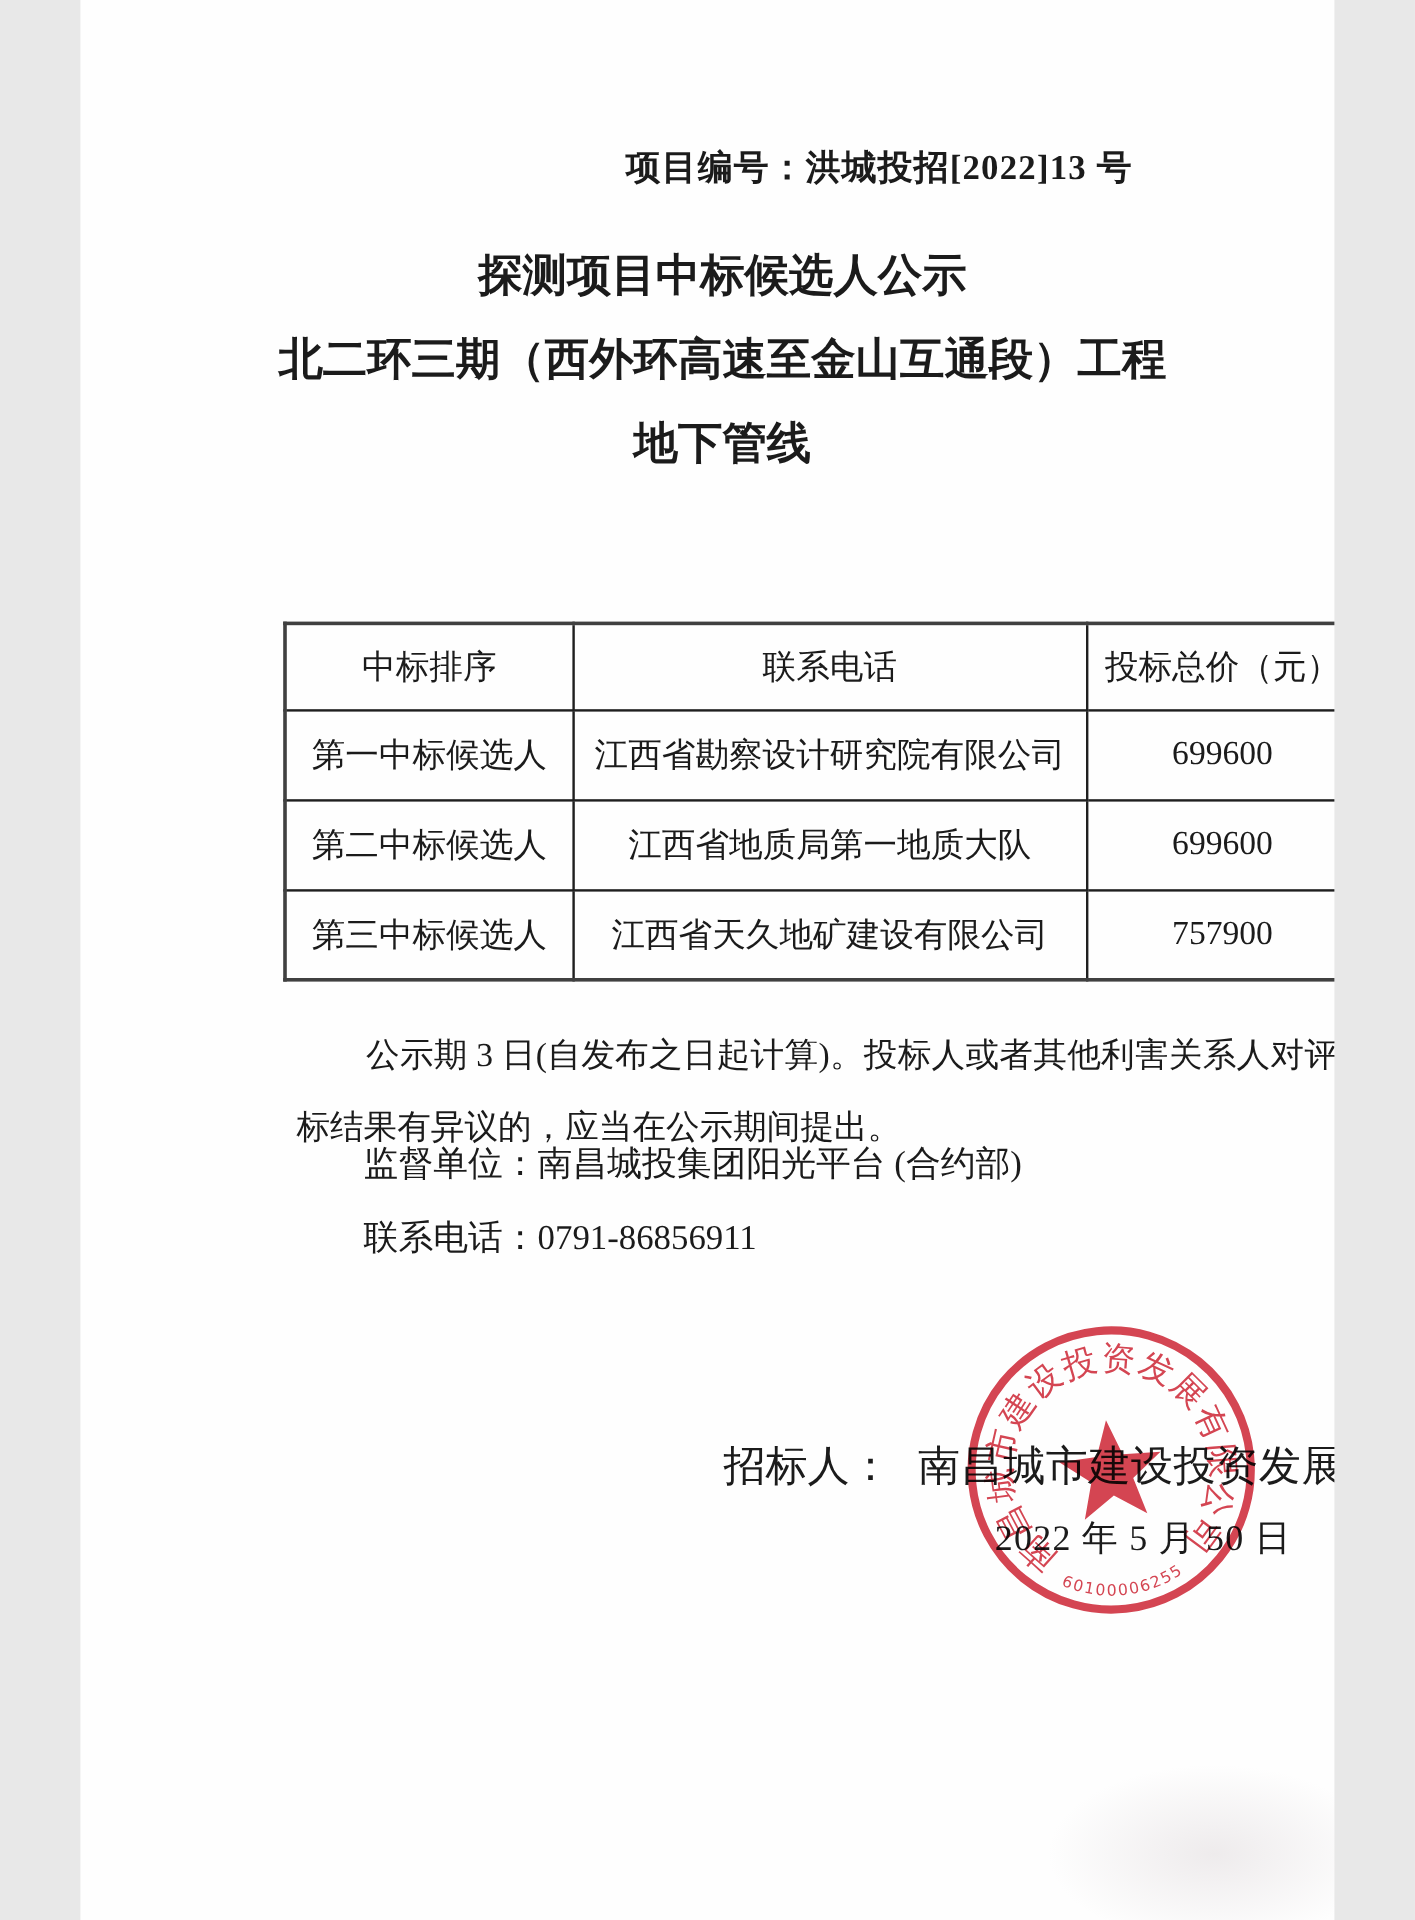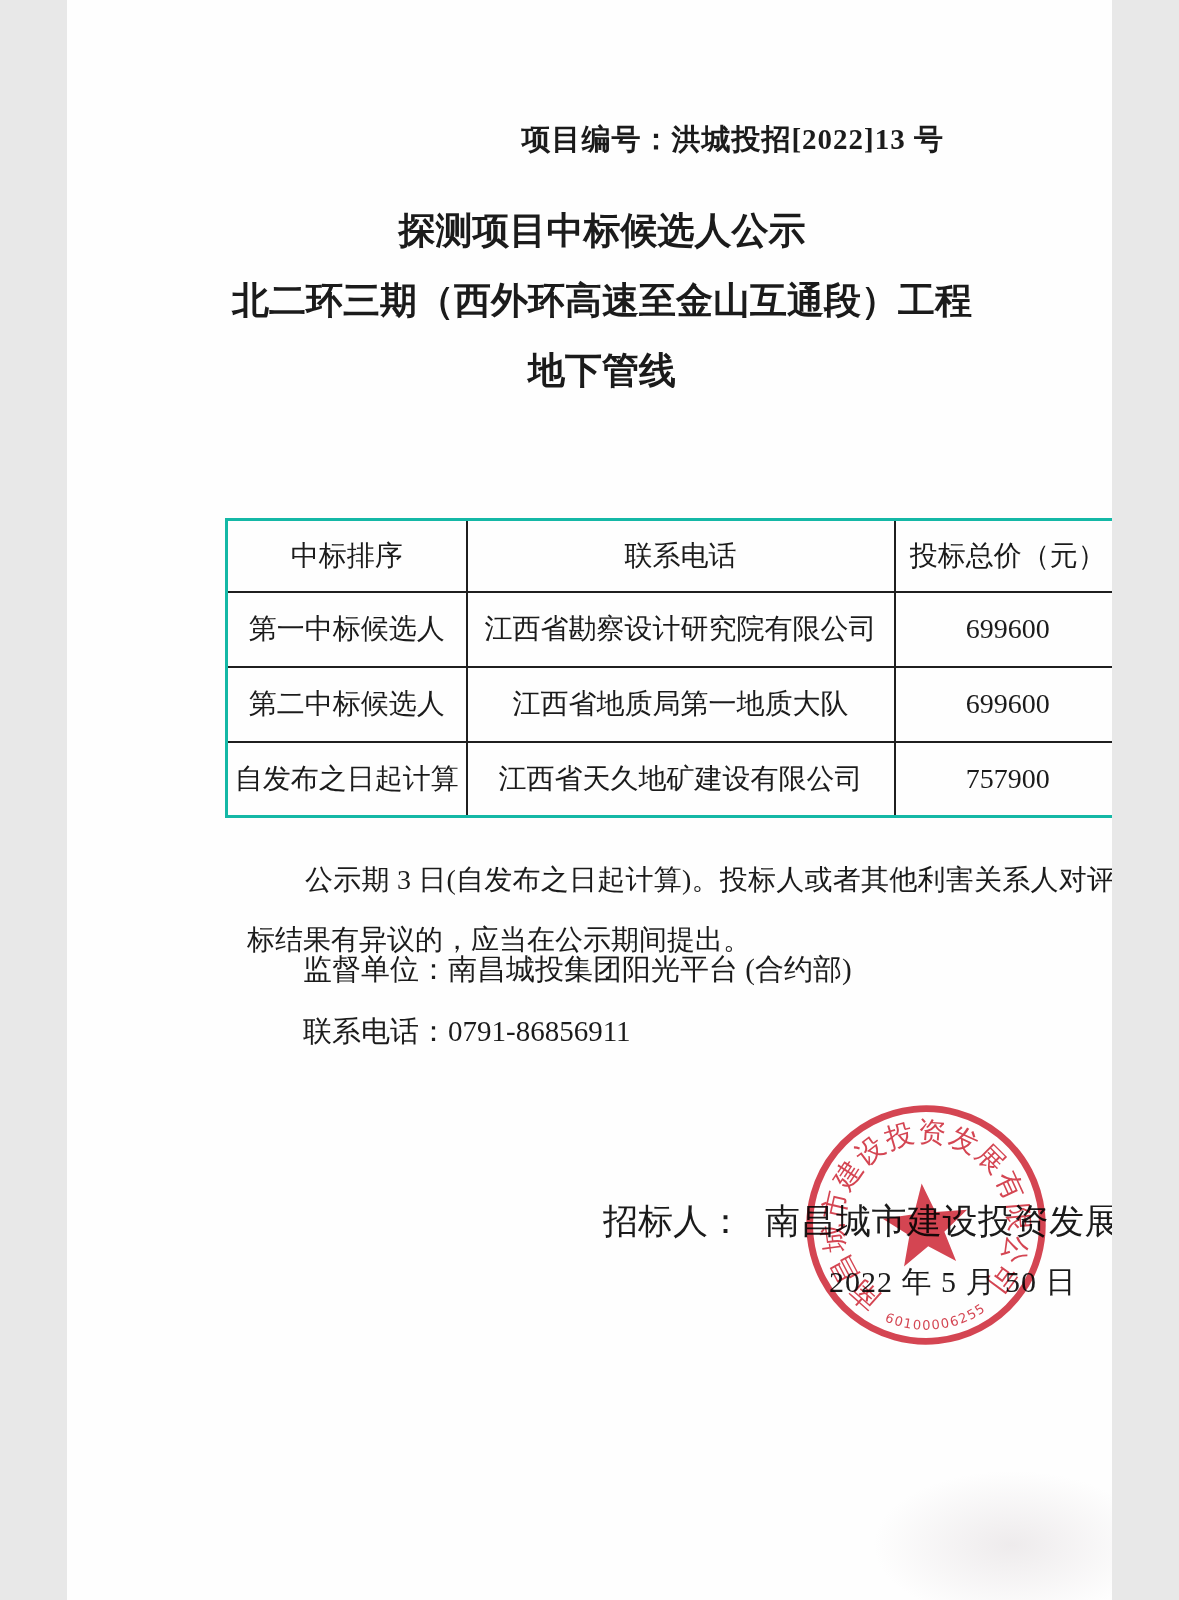--- a/index.html
+++ b/index.html
@@ -39,24 +39,24 @@
     font-size: 28px;
     line-height: 60px;
     text-align: justify;
     text-indent: 58px;
   }
   .para-intro { top: 333px; }
   .para-notice { top: 822px; }
   .bid-table {
     position: absolute;
     top: 518px;
-    left: 158px;
+    left: 169px;
     width: 895px;
     border-collapse: collapse;
-    border: 3px solid #14b8a6;
+    border: 3px solid #404040;
     font-size: 28px;
     table-layout: fixed;
   }
   .bid-table th, .bid-table td {
     border: 2px solid #1f1f1f;
     text-align: center;
     vertical-align: middle;
     font-weight: normal;
     padding: 0 4px;
   }
@@ -139,21 +139,21 @@
         <td>第一中标候选人</td>
         <td>江西省勘察设计研究院有限公司</td>
         <td>699600</td>
       </tr>
       <tr>
         <td>第二中标候选人</td>
         <td>江西省地质局第一地质大队</td>
         <td>699600</td>
       </tr>
       <tr>
-        <td>自发布之日起计算</td>
+        <td>第三中标候选人</td>
         <td>江西省天久地矿建设有限公司</td>
         <td>757900</td>
       </tr>
     </tbody>
   </table>
 
   <p class="para para-notice">公示期 3 日(自发布之日起计算)。投标人或者其他利害关系人对评标结果有异议的，应当在公示期间提出。</p>
 
   <div class="info-line supervisor-line">监督单位：南昌城投集团阳光平台 (合约部)</div>
   <div class="info-line phone-line">联系电话：0791-86856911</div>

